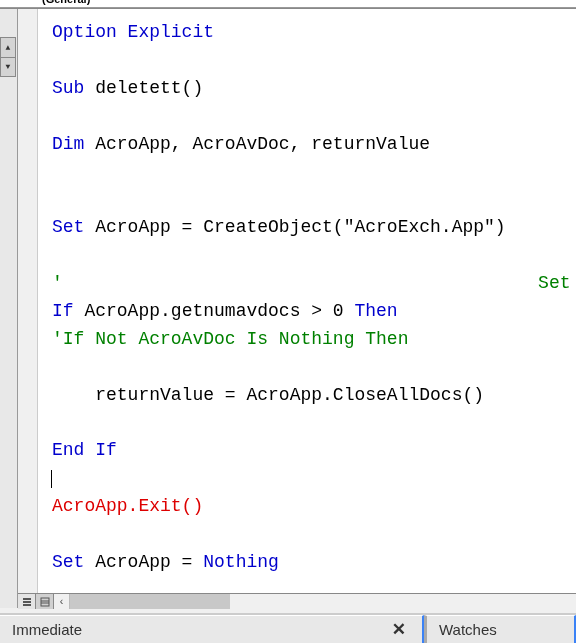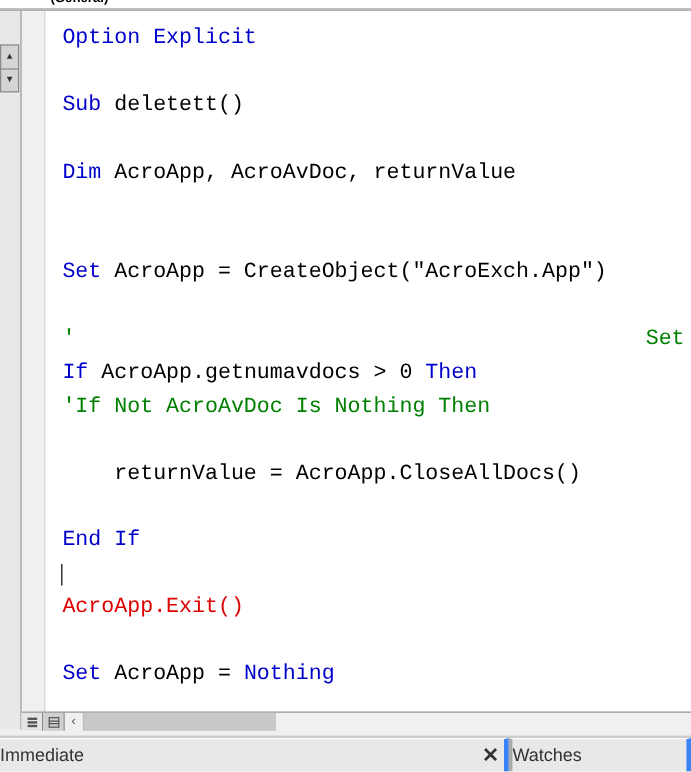--- a/index.html
+++ b/index.html
@@ -137,22 +137,22 @@
     height: 30px;
     display: flex;
     background: #e8e8e8;
     border-top: 2px solid #ccc;
     font-family: 'Segoe UI', Arial, sans-serif;
     font-size: 15px;
   }
   .panel {
     display: flex;
     align-items: center;
-    padding: 0 0;
-    border-right: 4px solid #3b82f6;
+    padding: 0 12px;
+    border-right: 2px solid #3b82f6;
     border-top: 1px solid #fff;
     color: #333;
   }
   .panel.immediate { flex: 1; justify-content: space-between; }
   .panel.watches { width: 152px; border-left: 3px solid #aaa; }
   .close-x {
     font-family: Arial, sans-serif;
     font-weight: bold;
     font-size: 17px;
     cursor: pointer;

